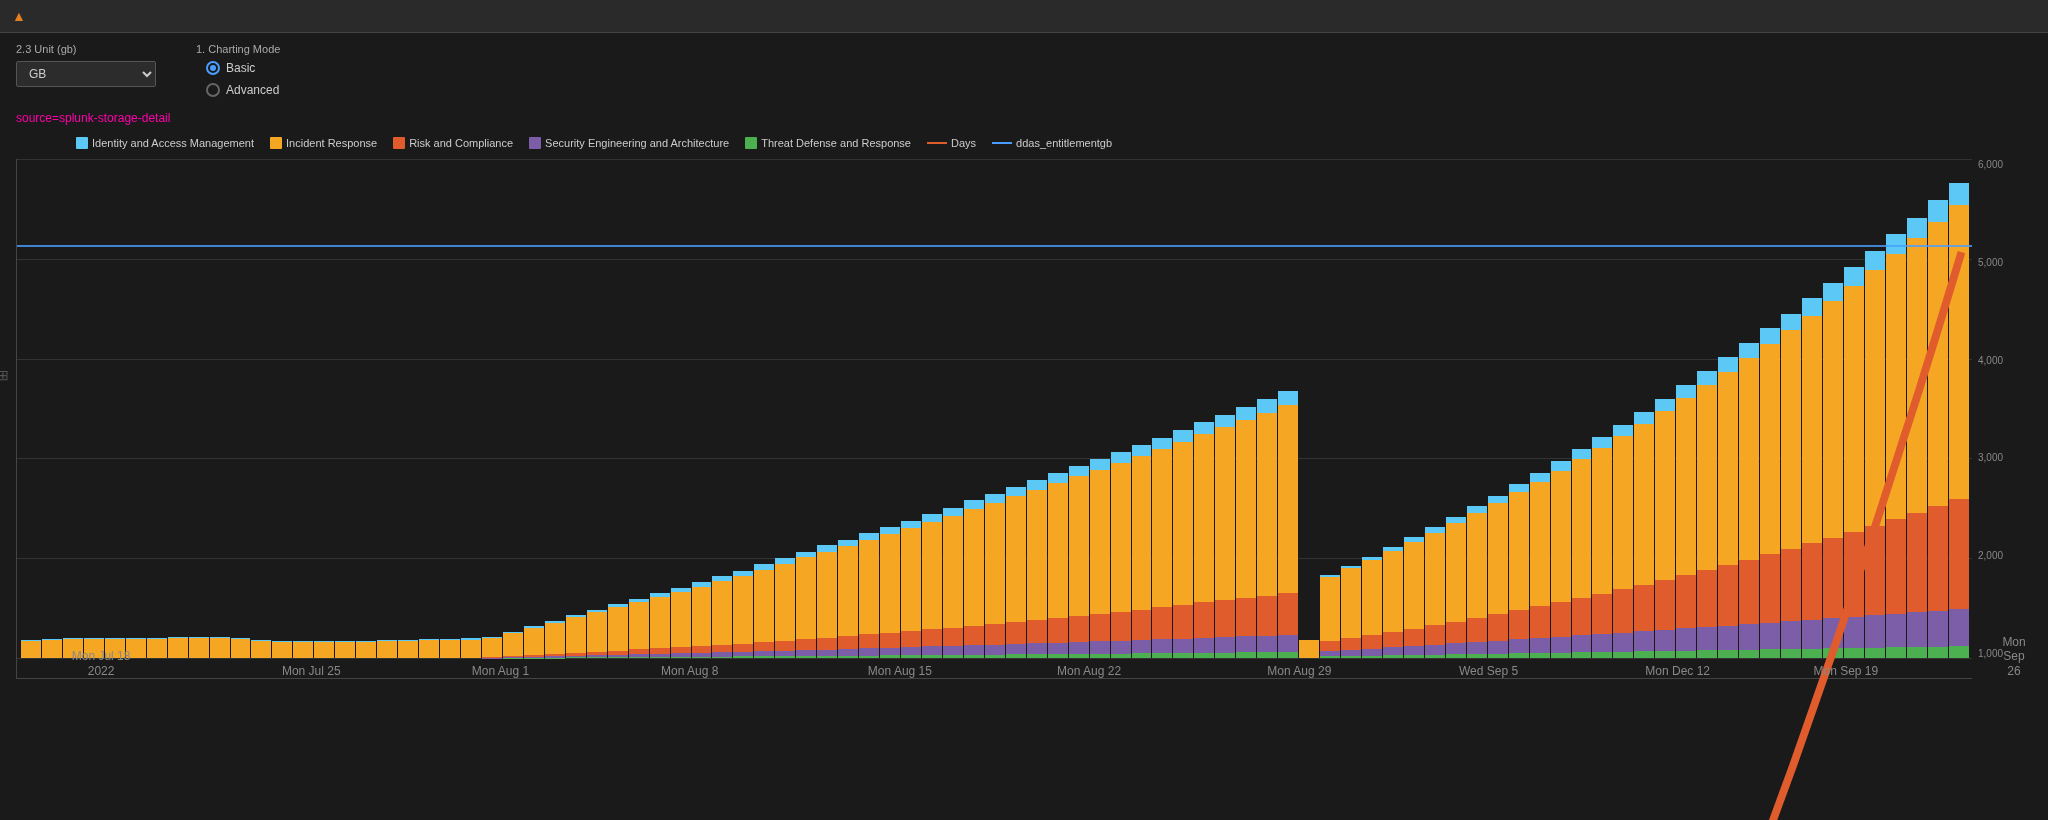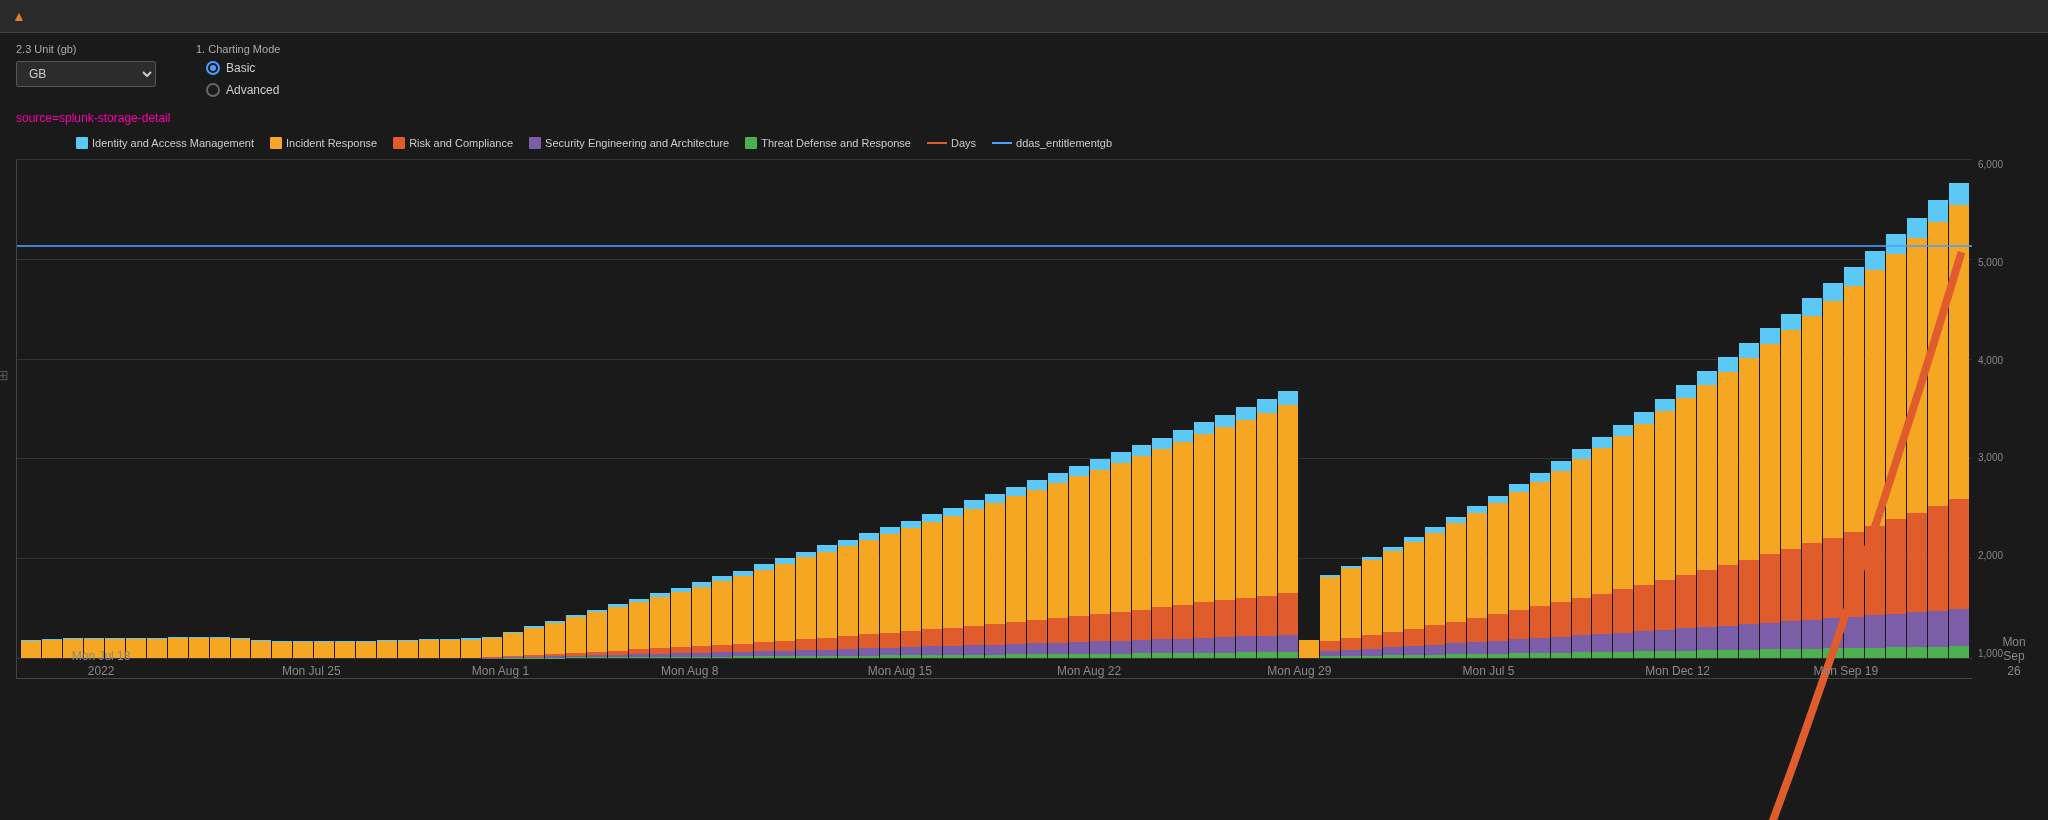--- a/index.html
+++ b/index.html
@@ -908,21 +908,21 @@
           <polyline points="0.005376344086021506,0.9632929555844763 0.016129032258064516,0.9612907531618113 0.026881720430107527,0.9606233523542563 0.03763440860215054,0.9599559515467013 0.04838709677419355,0.9592885507391464 0.05913978494623656,0.9606233523542563 0.06989247311827956,0.9592885507391464 0.08064516129032258,0.9586211499315914 0.0913978494623656,0.9579537491240364 0.10215053763440861,0.9572863483164815 0.11290322580645161,0.9599559515467013 0.12365591397849462,0.9632929555844763 0.13440860215053763,0.9652951580071412 0.14516129032258066,0.9659625588146962 0.15591397849462366,0.9659625588146962 0.16666666666666666,0.9659625588146962 0.1774193548387097,0.9652951580071412 0.1881720430107527,0.9646277571995863 0.1989247311827957,0.9639603563920313 0.20967741935483872,0.9626255547769212 0.22043010752688172,0.9619581539693663 0.23118279569892472,0.9606233523542563 0.24193548387096775,0.9579537491240364 0.25268817204301075,0.9472753362031568 0.26344086021505375,0.9365969232822772 0.27419354838709675,0.9252511095538426 0.2849462365591398,0.9139052958254079 0.2956989247311828,0.9032268829045283 0.3064516129032258,0.8925484699836487 0.3172043010752688,0.8812026562552141 0.3279569892473118,0.8705242433343344 0.3387096774193548,0.8598458304134549 0.34946236559139787,0.8485000166850202 0.3602150537634409,0.8364868021490306 0.3709677419354839,0.824473587613041 0.3817204301075269,0.8124603730770514 0.3924731182795699,0.799112356925952 0.4032258064516129,0.7864317415824074 0.41397849462365593,0.7744185270464178 0.42473118279569894,0.7624053125104282 0.43548387096774194,0.7497246971668836 0.44623655913978494,0.737044081823339 0.45698924731182794,0.7243634664797944 0.46774193548387094,0.711015450328695 0.478494623655914,0.6983348349851504 0.489247311827957,0.6843194180264958 0.5,0.6703040010678414 0.510752688172043,0.6569559849167418 0.521505376344086,0.6429405679580873 0.532258064516129,0.6289251509994327 0.543010752688172,0.6149097340407782 0.553763440860215,0.6008943170821237 0.5645161290322581,0.5868789001234691 0.5752688172043011,0.5728634831648147 0.5860215053763441,0.5581806653986052 0.5967741935483871,0.5428304468248407 0.6075268817204301,0.5268128274435213 0.6182795698924731,0.5121300096773118 0.6290322580645161,0.4961123902959923 0.6397849462365591,0.4814295725297828 0.6505376344086021,0.4647445523409084 0.6612903225806451,0.9632929555844763 0.6720430107526881,0.8324823973037008 0.6827956989247311,0.8151299763072714 0.6935483870967742,0.7971101545032869 0.7043010752688172,0.7777555310841926 0.7150537634408602,0.7577335068575433 0.7258064516129032,0.737711482630894 0.7365591397849462,0.7170220575966897 0.7473118279569892,0.6956652317549304 0.7580645161290323,0.6743084059131712 0.7688172043010753,0.651616778456302 0.7795698924731183,0.6289251509994327 0.7903225806451613,0.6055661227350085 0.8010752688172043,0.5815396936630294 0.8118279569892473,0.5568458637834952 0.8225806451612904,0.532152033903961 0.8333333333333334,0.506123402409317 0.8440860215053764,0.4800947709146729 0.8548387096774194,0.4527313378049188 0.8655913978494624,0.4253679046951647 0.8763440860215054,0.39733707077785574 0.8870967741935484,0.36863883605299164 0.8978494623655914,0.33927320052057264 0.9086021505376344,0.30990756498815375 0.9193548387096774,0.27920712784062474 0.9301075268817204,0.24850669069309583 0.9408602150537635,0.21647145193045692 0.9516129032258065,0.184436213167818 0.9623655913978495,0.15106617279006918 0.9731182795698925,0.11769613241232035 0.9838709677419355,0.08299129041946152 0.9946236559139785,0.04761904761904767" stroke="#e05c2c" stroke-width="0.004" fill="none"></polyline>
         </svg>
       <div class="x-axis-labels" id="x-axis-labels">
           <span class="x-label" style="left: 4.30108%;">Mon Jul 18<br>2022</span>
           <span class="x-label" style="left: 15.0538%;">Mon Jul 25</span>
           <span class="x-label" style="left: 24.7312%;">Mon Aug 1</span>
           <span class="x-label" style="left: 34.4086%;">Mon Aug 8</span>
           <span class="x-label" style="left: 45.1613%;">Mon Aug 15</span>
           <span class="x-label" style="left: 54.8387%;">Mon Aug 22</span>
           <span class="x-label" style="left: 65.5914%;">Mon Aug 29</span>
-          <span class="x-label" style="left: 75.2688%;">Mon Jul 5</span>
+          <span class="x-label" style="left: 75.2688%;">Wed Sep 5</span>
           <span class="x-label" style="left: 84.9462%;">Mon Dec 12</span>
           <span class="x-label" style="left: 93.5484%;">Mon Sep 19</span>
           <span class="x-label" style="left: 102.151%;">Mon Sep 26</span>
         </div>
       <span class="chart-icon">⊞</span>
     </div>
     <div class="y-axis-right" id="y-right">
         <div>6,000</div>
         <div>5,000</div>
         <div>4,000</div>

